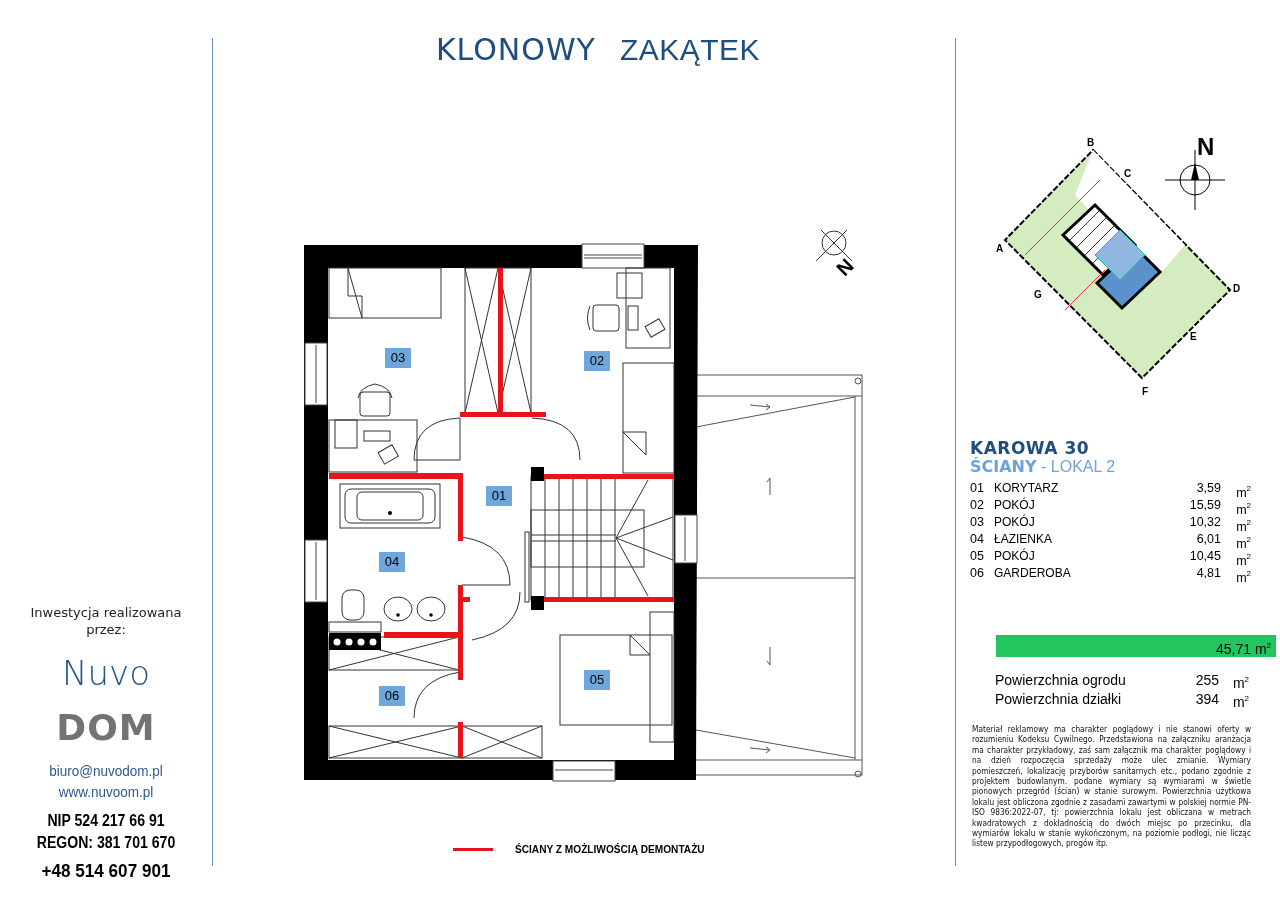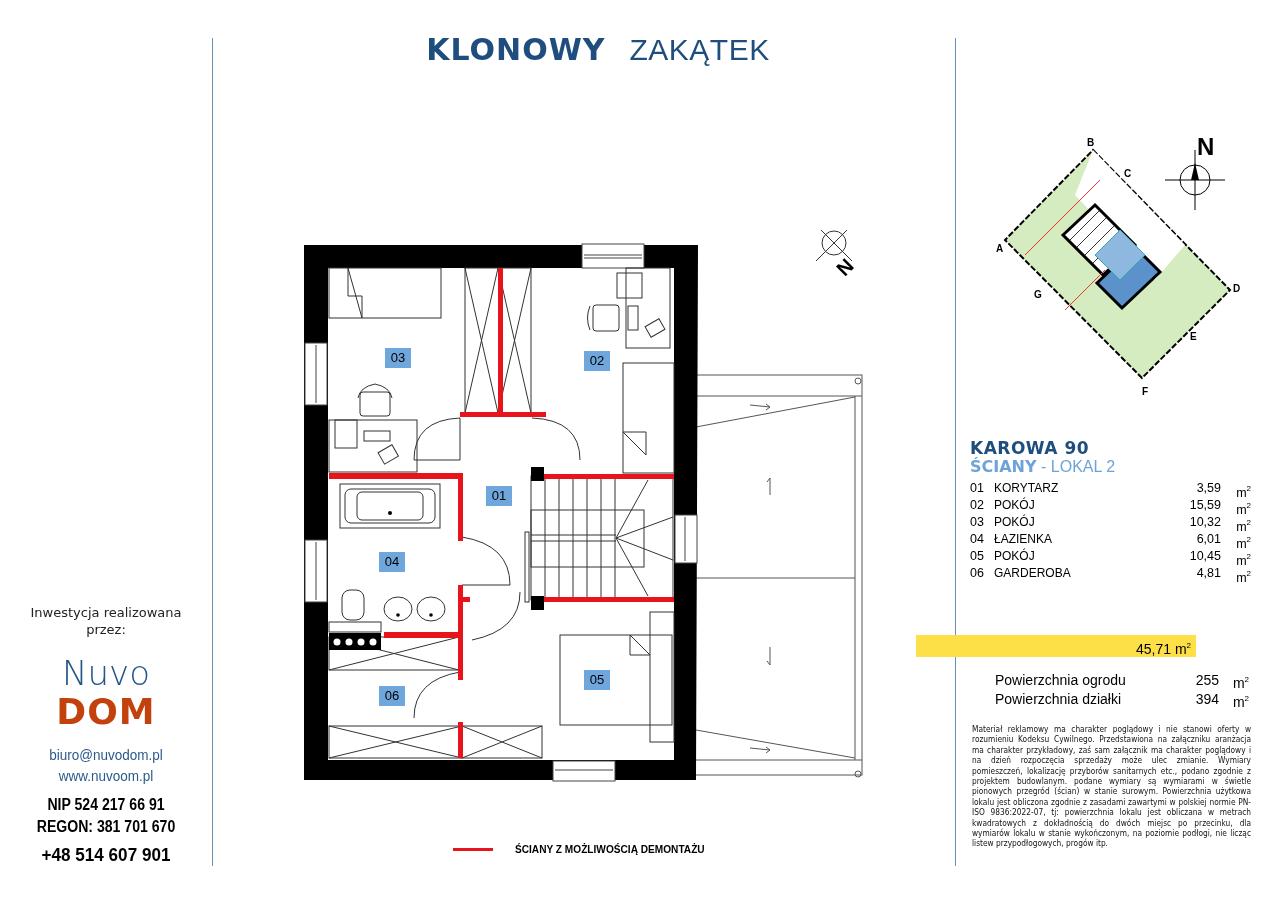--- a/index.html
+++ b/index.html
@@ -1,46 +1,46 @@
 <!DOCTYPE html>
 <html><head>
 <meta charset="utf-8">
 <style>
   html, body { margin:0; padding:0; }
   body { width:1280px; height:905px; background:#fff; position:relative; overflow:hidden; font-family:"Liberation Sans", sans-serif; color:#000; }
   .vline { position:absolute; top:38px; width:1px; background:#6a8fb8; }
   .title { position:absolute; left:380px; top:32px; width:400px; text-align:center; font-size:30px; color:#1f4e7e; letter-spacing:0.5px; }
-  .title b { font-family:"DejaVu Sans", sans-serif; font-weight:700; letter-spacing:1px;margin-left:36px; }
+  .title b { font-family:"DejaVu Sans", sans-serif; font-weight:400; letter-spacing:1px;margin-left:36px; }
   .title span.light { font-family:"Liberation Sans", sans-serif; font-weight:400; margin-left:24px; }
 
   .left { position:absolute; left:0; top:588px; width:212px; text-align:center; }
   .inv { font-family:"DejaVu Sans", sans-serif; font-size:13px; color:#222; line-height:17px; }
   .nuvo { font-family:"DejaVu Sans", sans-serif; font-size:34px; color:#235587; margin-top:10px; line-height:38px; font-weight:300; }
-  .dom { font-family:"DejaVu Sans", sans-serif; font-size:36px; color:#c2410c; font-weight:bold; line-height:40px; letter-spacing:1px; }
+  .dom { font-family:"DejaVu Sans", sans-serif; font-size:36px; color:#737373; font-weight:bold; line-height:40px; letter-spacing:1px;margin-top:16px; }
   .mail { font-family:"Liberation Sans", sans-serif; font-size:15px; color:#2b5a8c; margin-top:12px; line-height:21px; transform:scaleX(0.9); }
   .nip { font-family:"Liberation Sans", sans-serif; font-size:16px; font-weight:bold; margin-top:8px; line-height:22px; transform:scaleX(0.88); }
   .phone { font-family:"Liberation Sans", sans-serif; font-size:19px; font-weight:bold; margin-top:6px; transform:scaleX(0.9); }
 
   .plan { position:absolute; left:280px; top:230px; }
   .legend { position:absolute; left:453px; top:843px; display:flex; align-items:center; }
   .legend .bar { width:40px; height:3px; background:#e8141b; margin-right:22px; }
   .legend span { font-size:11px; font-weight:bold; font-family:"Liberation Sans", sans-serif; transform:scaleX(0.92); transform-origin:left; }
 
   .right { position:absolute; left:970px; top:438px; width:285px; }
   .addr { font-family:"DejaVu Sans", sans-serif; font-weight:900; font-size:17px; color:#1f4e7e; letter-spacing:0.5px; }
   .floor { font-size:16px; color:#6ea3d8; margin-top:-1px; }
   .floor b { font-family:"DejaVu Sans", sans-serif; font-weight:900; }
   .rooms { margin-top:4px; font-size:12.5px; }
   .room { display:flex; height:17px; line-height:17px; }
   .room .no { width:24px; }
   .room .nm { flex:1; font-size:12px; }
   .room .ar { width:60px; text-align:right; }
   .room .un { width:30px; text-align:right; padding-right:4px; }
   sup { font-size:8px; vertical-align:6px; }
-  .total { position:absolute; left:916px; top:635px; width:280px; height:22px; background:#fde047; font-size:14px; line-height:22px; text-align:right; box-sizing:border-box; padding-right:5px; }
+  .total { position:absolute; left:996px; top:635px; width:280px; height:22px; background:#22c55e; font-size:14px; line-height:22px; text-align:right; box-sizing:border-box; padding-right:5px; }
   .extra { position:absolute; left:995px; top:672px; width:258px; font-size:14px; }
   .extra .row { display:flex; line-height:16px; }
   .extra .l { flex:1; }
   .extra .v { width:50px; text-align:right; }
   .extra .u { width:30px; text-align:right; padding-right:4px; }
   .disc { position:absolute; left:972px; top:725px; width:280px; font-size:8px; line-height:10.4px; text-align:justify; color:#111; font-family:"DejaVu Sans", sans-serif; transform:scaleX(0.93); transform-origin:left top; width:300px; }
   .site { position:absolute; left:985px; top:135px; }
 </style>
 </head>
 <body>
@@ -252,21 +252,21 @@
 <div style="position:absolute;left:1197px;top:133px;font-size:24px;font-weight:bold;">N</div>
 <div style="position:absolute;left:1087px;top:137px;font-size:10px;font-weight:bold;">B</div>
 <div style="position:absolute;left:1124px;top:168px;font-size:10px;font-weight:bold;">C</div>
 <div style="position:absolute;left:996px;top:243px;font-size:10px;font-weight:bold;">A</div>
 <div style="position:absolute;left:1233px;top:283px;font-size:10px;font-weight:bold;">D</div>
 <div style="position:absolute;left:1034px;top:289px;font-size:10px;font-weight:bold;">G</div>
 <div style="position:absolute;left:1190px;top:331px;font-size:10px;font-weight:bold;">E</div>
 <div style="position:absolute;left:1142px;top:386px;font-size:10px;font-weight:bold;">F</div>
 
 <div class="right">
-  <div class="addr">KAROWA 90</div>
+  <div class="addr">KAROWA 30</div>
   <div class="floor"><b>ŚCIANY</b> <span>- LOKAL 2</span></div>
   <div class="rooms">
     <div class="room">
         <span class="no">01</span>
         <span class="nm">KORYTARZ</span>
         <span class="ar">3,59</span>
         <span class="un"><span>m</span><sup>2</sup></span>
       </div>
     <div class="room">
         <span class="no">02</span>

